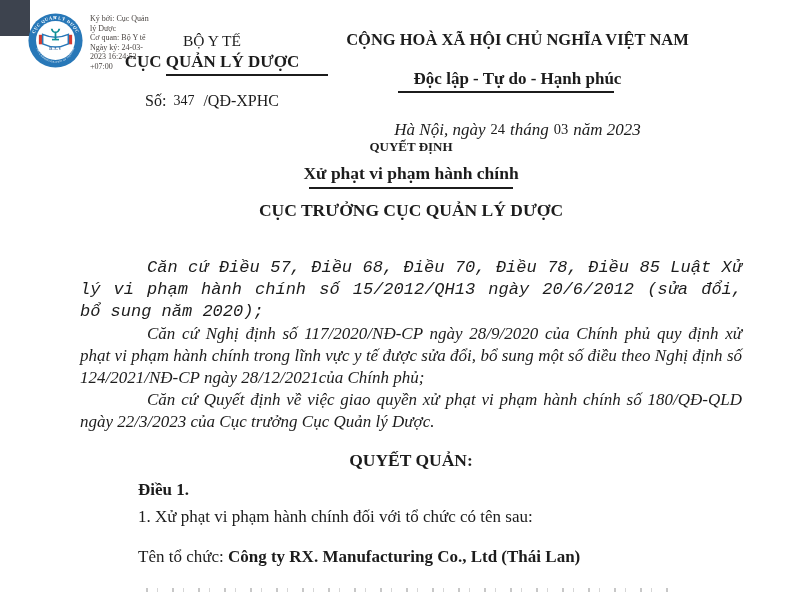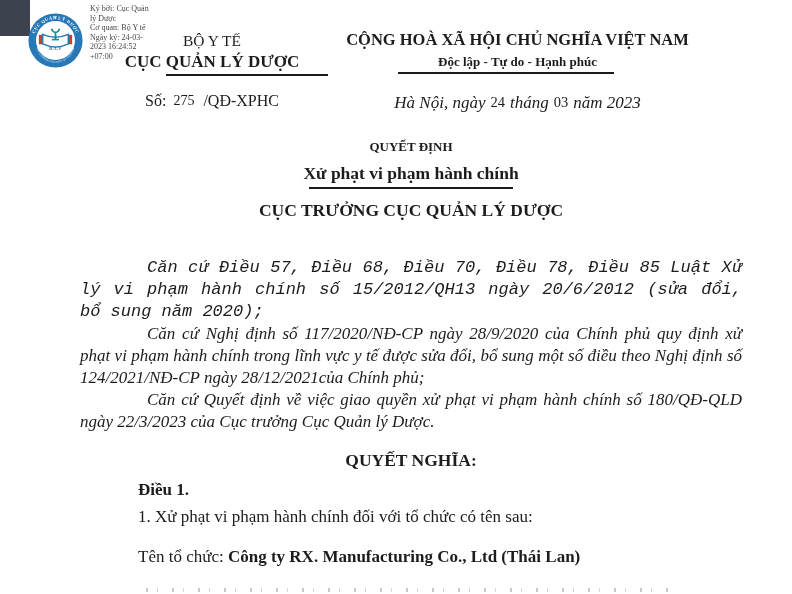--- a/index.html
+++ b/index.html
@@ -6,36 +6,36 @@
   .page{
     position:relative;width:792px;height:594px;background:#ffffff;overflow:hidden;
     font-family:"Liberation Serif","DejaVu Serif",serif;color:#1c1c1c;
   }
   
   .corner-square{position:absolute;left:0;top:0;width:30px;height:36px;background:#3d434e;}
   
   .seal{position:absolute;left:27px;top:12px;width:57px;height:57px;}
   
   .sig-block{
-    position:absolute;left:90px;top:4px;width:96px;
+    position:absolute;left:90px;top:14px;width:96px;
     font-size:8px;line-height:9.5px;color:#4a4542;letter-spacing:0;
   }
   
   .hdr-left{position:absolute;left:80px;top:32px;width:264px;text-align:center;}
   .hdr-right{position:absolute;left:310px;top:30px;width:415px;text-align:center;}
   .ministry{font-size:15.5px;font-weight:normal;}
   .dept{font-size:17px;font-weight:bold;margin-top:2px;}
   .dept-underline{width:162px;height:1.5px;background:#1c1c1c;margin:2px 0 0 86px;}
   .doc-number{margin-top:16px;font-size:16px;}
   .doc-number .filled-num{font-size:14px;position:relative;top:-1px;margin:0 7px;}
   .doc-number .suffix{margin-left:2px;}
   .country{font-size:16.5px;font-weight:bold;}
-  .motto{font-size:13px;font-weight:bold;margin-top:4px;}
+  .motto{font-size:17px;font-weight:bold;margin-top:19px;}
   .motto-underline{width:216px;height:1.5px;background:#1c1c1c;margin:2px 0 0 88px;}
-  .dateline{margin-top:19px;font-size:17px;font-style:italic;text-align:center;}
+  .dateline{margin-top:27px;font-size:17px;font-style:italic;text-align:center;}
   .dateline .filled{font-style:normal;font-size:14.5px;position:relative;top:-1px;margin:0 5px;}
   
   .doc-body{position:absolute;left:80px;top:139px;width:662px;}
   .t-main{text-align:center;font-weight:bold;font-size:13px;}
   .t-sub{text-align:center;font-weight:bold;font-size:17.5px;margin-top:8px;}
   .t-sub-underline{width:204px;height:1.5px;background:#1c1c1c;margin:3px auto 0 auto;}
   .t-authority{text-align:center;font-weight:bold;font-size:17.5px;margin-top:11px;}
   p.pre{
     margin:0;font-style:italic;font-size:17px;line-height:22px;
     text-align:justify;text-indent:67px;
@@ -90,41 +90,41 @@
     <div>Cơ quan: Bộ Y tế</div>
     <div>Ngày ký: 24-03-</div>
     <div>2023 16:24:52</div>
     <div>+07:00</div>
   </div>
 
   <div class="hdr-left">
     <div class="ministry">BỘ Y TẾ</div>
     <div class="dept">CỤC QUẢN LÝ DƯỢC</div>
     <div class="dept-underline"></div>
-    <div class="doc-number"><span>Số:</span><span class="filled-num">275</span><span class="suffix">/QĐ-XPHC</span></div>
+    <div class="doc-number"><span>Số:</span><span class="filled-num">347</span><span class="suffix">/QĐ-XPHC</span></div>
   </div>
 
   <div class="hdr-right">
     <div class="country">CỘNG HOÀ XÃ HỘI CHỦ NGHĨA VIỆT NAM</div>
     <div class="motto">Độc lập - Tự do - Hạnh phúc</div>
     <div class="motto-underline"></div>
     <div class="dateline"><span>Hà Nội, ngày</span><span class="filled">24</span><span>tháng</span><span class="filled">03</span><span>năm 2023</span></div>
   </div>
 
   <div class="doc-body">
     <div class="t-main">QUYẾT ĐỊNH</div>
     <div class="t-sub">Xử phạt vi phạm hành chính</div>
     <div class="t-sub-underline"></div>
     <div class="t-authority">CỤC TRƯỞNG CỤC QUẢN LÝ DƯỢC</div>
 
     <p class="pre first">Căn cứ Điều 57, Điều 68, Điều 70, Điều 78, Điều 85 Luật Xử lý vi phạm hành chính số 15/2012/QH13 ngày 20/6/2012 (sửa đổi, bổ sung năm 2020);</p>
     <p class="pre">Căn cứ Nghị định số 117/2020/NĐ-CP ngày 28/9/2020 của Chính phủ quy định xử phạt vi phạm hành chính trong lĩnh vực y tế được sửa đổi, bổ sung một số điều theo Nghị định số 124/2021/NĐ-CP ngày 28/12/2021của Chính phủ;</p>
     <p class="pre">Căn cứ Quyết định về việc giao quyền xử phạt vi phạm hành chính số 180/QĐ-QLD ngày 22/3/2023 của Cục trưởng Cục Quản lý Dược.</p>
 
-    <div class="d-heading">QUYẾT NGHĨA:</div>
+    <div class="d-heading">QUYẾT QUẢN:</div>
     <p class="d-article">Điều 1.</p>
     <p class="d-clause">1. Xử phạt vi phạm hành chính đối với tổ chức có tên sau:</p>
     <p class="d-org"><span>Tên tổ chức:</span> <span class="org-name">Công ty RX. Manufacturing Co., Ltd  (Thái Lan)</span></p>
   </div>
 
   <div class="clipped-line"></div>
 
 </div>
 
 </body></html>

